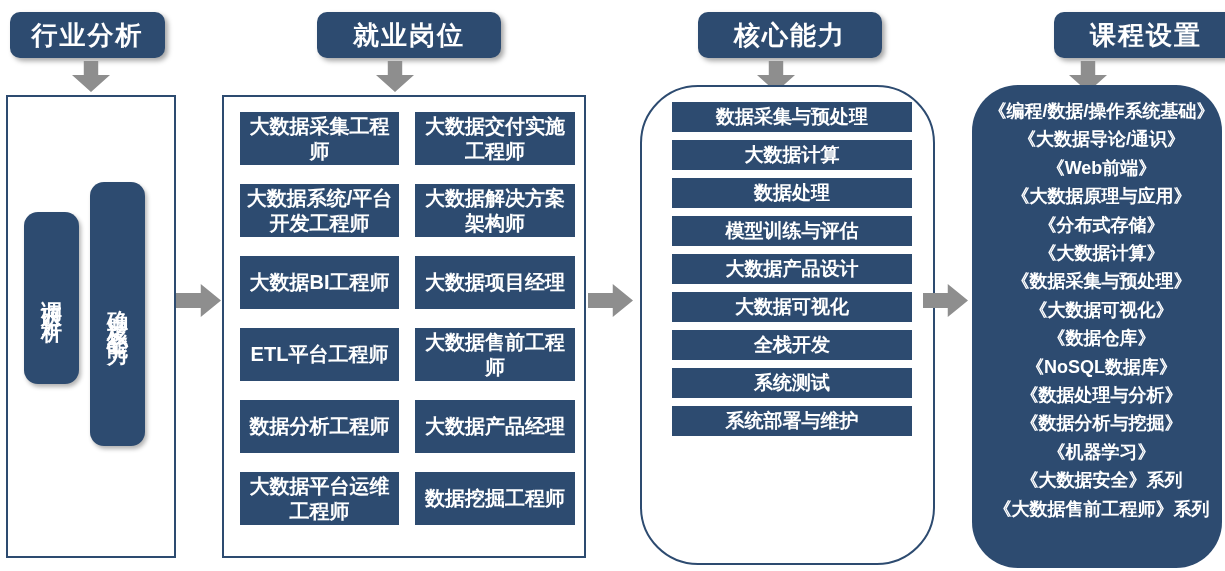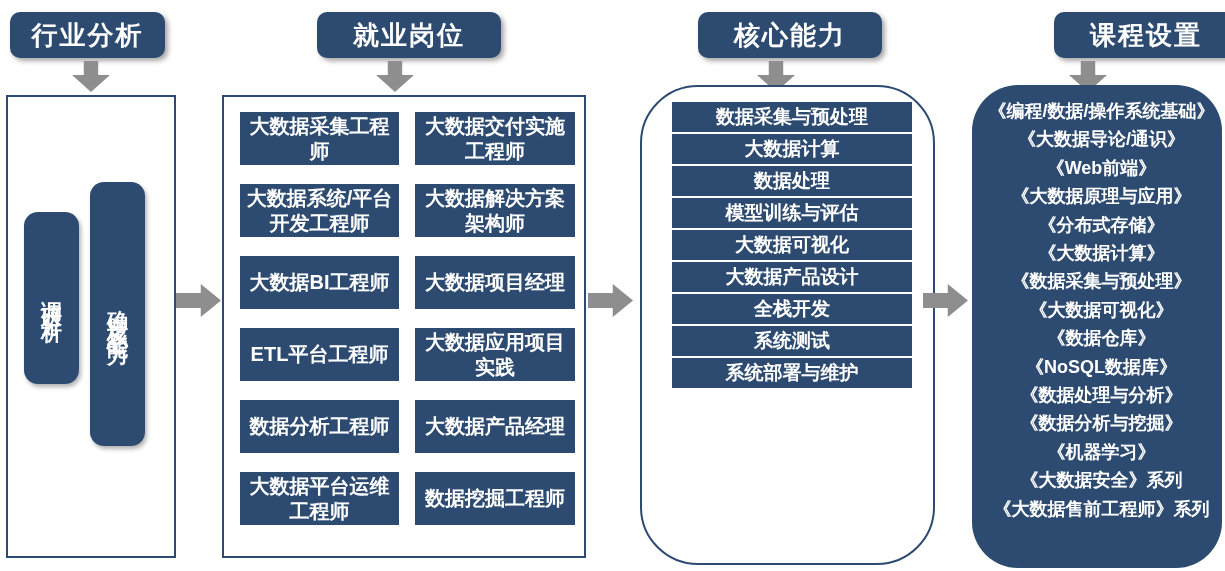--- a/index.html
+++ b/index.html
@@ -58,21 +58,21 @@
   }
   .job-box{
     background:#2d4b70;color:#ffffff;font-size:20px;font-weight:bold;
     line-height:25px;text-align:center;
     display:flex;align-items:center;justify-content:center;
     padding:0 3px;box-sizing:border-box;
   }
   
   #capabilities-list{
     position:absolute;left:30px;top:15px;width:240px;
-    display:flex;flex-direction:column;gap:2px;
+    display:flex;flex-direction:column;gap:8px;
   }
   .cap-bar{
     height:30px;background:#2d4b70;color:#ffffff;font-size:19px;font-weight:bold;
     display:flex;align-items:center;justify-content:center;
   }
   
   #courses-panel{
     position:absolute;left:972px;top:85px;width:250px;height:483px;
     background:#2d4b70;border-radius:46px;box-sizing:border-box;
   }
@@ -99,40 +99,40 @@
   <div class="arrow-down" id="jobs-arrow"></div>
   <div class="panel" id="jobs-panel">
     <div id="jobs-grid">
         <div class="job-box">大数据采集工程师</div>
         <div class="job-box">大数据交付实施工程师</div>
         <div class="job-box">大数据系统/平台开发工程师</div>
         <div class="job-box">大数据解决方案架构师</div>
         <div class="job-box">大数据BI工程师</div>
         <div class="job-box">大数据项目经理</div>
         <div class="job-box">ETL平台工程师</div>
-        <div class="job-box">大数据应用项目实践</div>
+        <div class="job-box">大数据售前工程师</div>
         <div class="job-box">数据分析工程师</div>
         <div class="job-box">大数据产品经理</div>
         <div class="job-box">大数据平台运维工程师</div>
         <div class="job-box">数据挖掘工程师</div>
       </div>
   </div>
 
   <div class="arrow-right" id="flow-arrow-2"></div>
 
   <div class="hdr" id="capabilities-header">核心能力</div>
   <div class="arrow-down" id="capabilities-arrow"></div>
   <div class="panel" id="capabilities-panel">
     <div id="capabilities-list">
         <div class="cap-bar">数据采集与预处理</div>
         <div class="cap-bar">大数据计算</div>
         <div class="cap-bar">数据处理</div>
         <div class="cap-bar">模型训练与评估</div>
+        <div class="cap-bar">大数据产品设计</div>
         <div class="cap-bar">大数据可视化</div>
-        <div class="cap-bar">大数据产品设计</div>
         <div class="cap-bar">全栈开发</div>
         <div class="cap-bar">系统测试</div>
         <div class="cap-bar">系统部署与维护</div>
       </div>
   </div>
 
   <div class="arrow-right" id="flow-arrow-3"></div>
 
   <div class="hdr" id="courses-header">课程设置</div>
   <div class="arrow-down" id="courses-arrow"></div>

